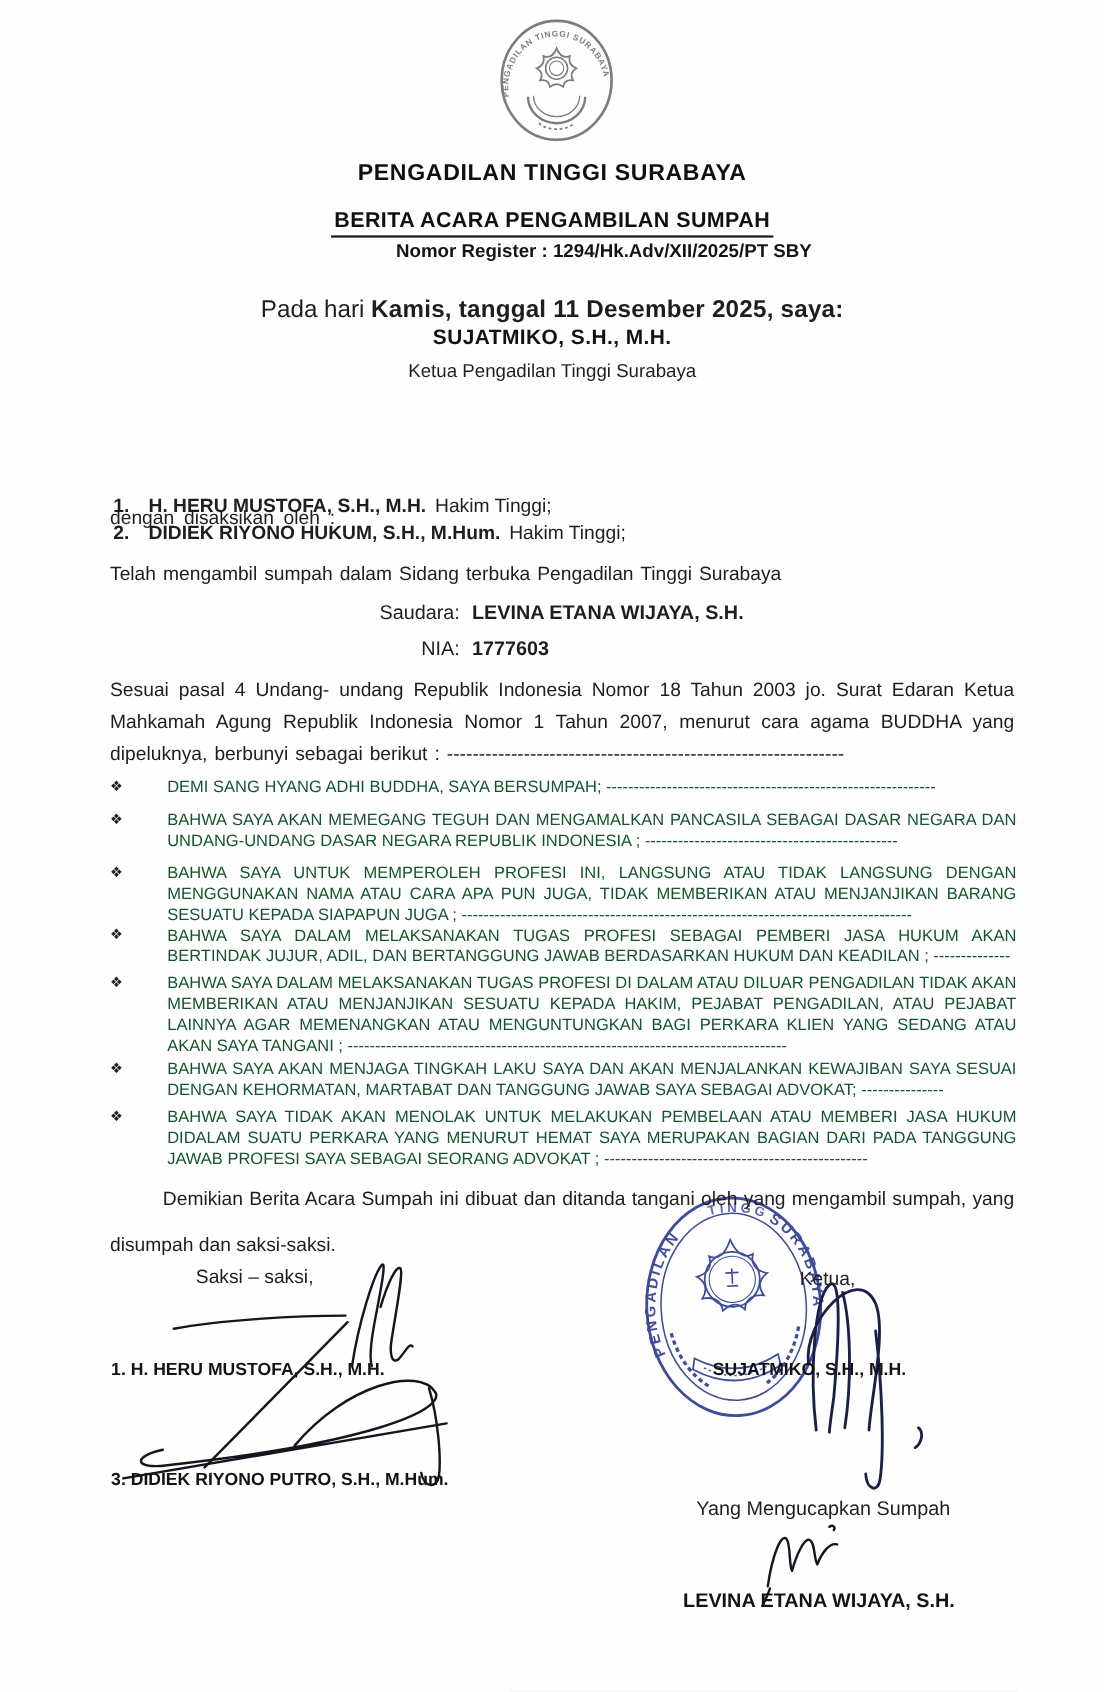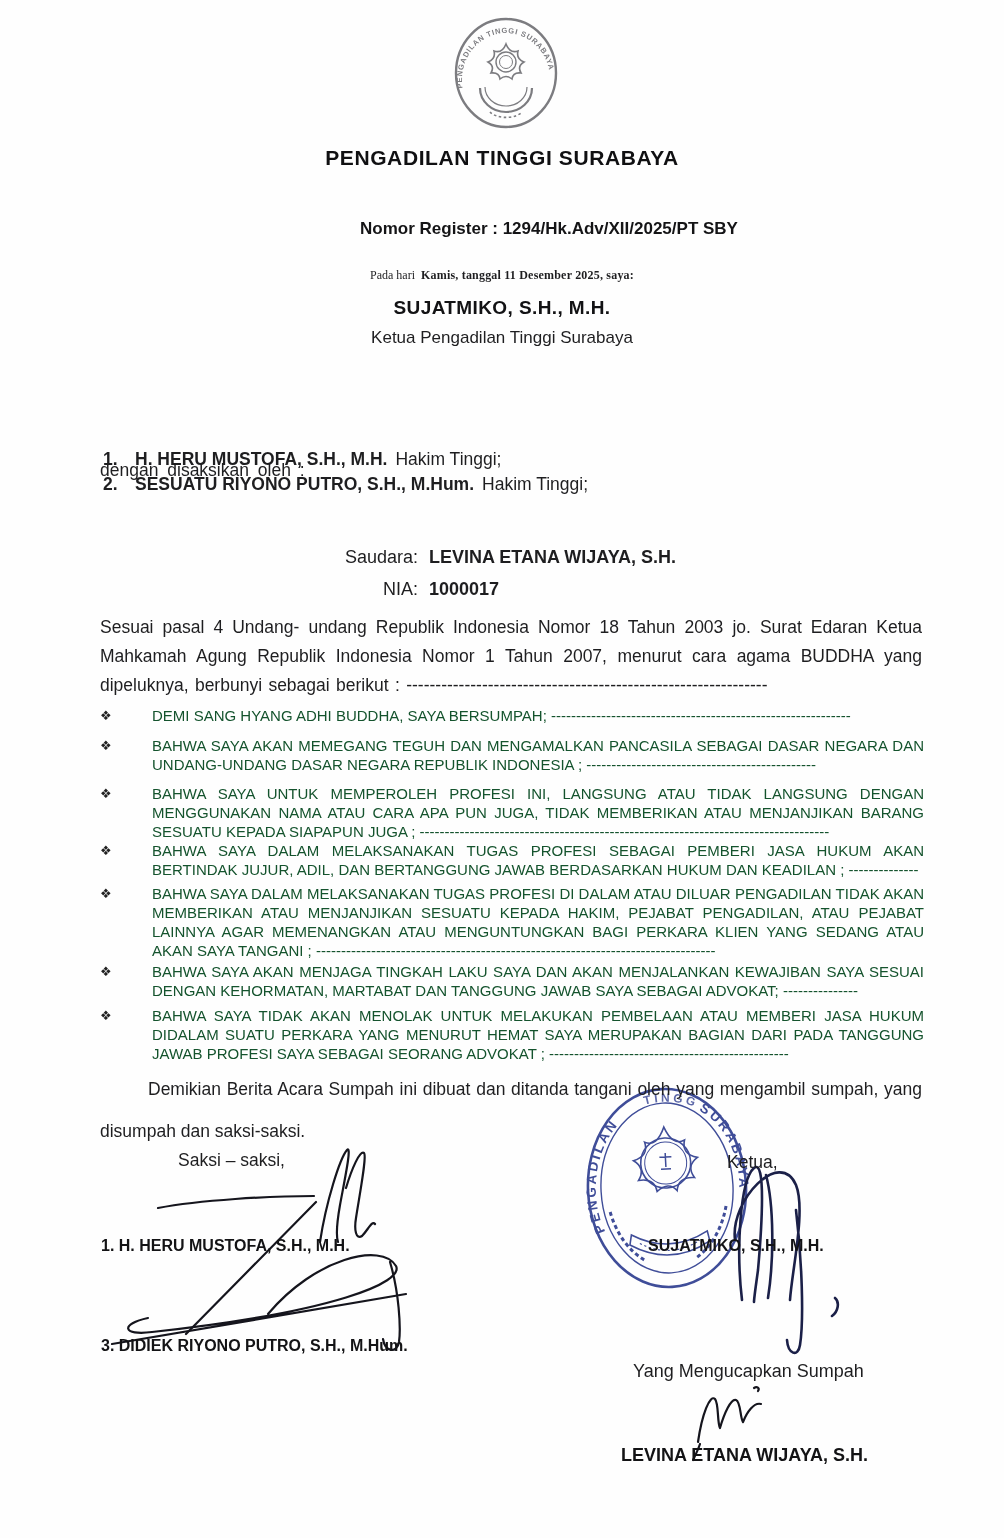--- a/index.html
+++ b/index.html
@@ -11,21 +11,21 @@
     color:#1e1e20;
     overflow:hidden;
   }
   .abs{position:absolute;}
   .center{left:0;width:1004px;text-align:center;}
   .court-name{top:146px;font-size:21px;font-weight:bold;letter-spacing:.6px;color:#101012;}
   .doc-title-wrap{top:189px;}
   .doc-title{display:inline-block;font-size:19.5px;font-weight:bold;letter-spacing:.4px;color:#101012;
     border-bottom:2.5px solid #17171a;padding:0 3px 2px 3px;}
   .register{top:219px;font-size:17px;font-weight:bold;color:#141416;padding-left:47px;}
-  .opening-line{top:268px;font-size:12px;font-family:Liberation Serif, serif;}
+  .opening-line{top:268px;font-size:22px;}
   .opening-line .pfx{margin-right:6px;}
   .opening-line b{letter-spacing:.2px;}
   .official-name{top:297px;font-size:19px;font-weight:bold;letter-spacing:.4px;color:#121214;}
   .official-title{top:328px;font-size:17px;}
   .witness-intro{left:100px;top:420px;font-size:17.5px;word-spacing:4px;margin-top:40px;}
   .w-row{left:103px;display:flex;font-size:17.5px;}
   .w-no{width:32px;font-weight:bold;}
   .w-name{font-weight:bold;margin-right:8px;}
   .oath-intro{left:100px;top:511px;font-size:17.5px;word-spacing:1.5px;}
   .s-row{left:235px;display:flex;font-size:18px;}
@@ -61,49 +61,53 @@
       <path d="M41,73 A21,19 0 0 0 83,73" stroke-width="1.2"></path>
       <path d="M46,98 A18,10 0 0 0 78,98" stroke-width="1.6" stroke-dasharray="2.5,2.5"></path>
     </g>
     <path id="sealArc" d="M20,80 A44,47 0 1 1 104,80" fill="none"></path>
     <text font-size="7.5" font-weight="bold" fill="#5f5f64" letter-spacing="0.8">
       <textPath href="#sealArc" startOffset="6">PENGADILAN TINGGI SURABAYA</textPath>
     </text>
   </svg>
 
   <div class="abs center court-name">PENGADILAN TINGGI SURABAYA</div>
+  <div class="abs center doc-title-wrap">
+    <span class="doc-title">BERITA ACARA PENGAMBILAN SUMPAH</span>
+  </div>
   <div class="abs center register">Nomor Register : 1294/Hk.Adv/XII/2025/PT SBY</div>
 
   <div class="abs center opening-line">
     <span class="pfx">Pada hari</span><b>Kamis, tanggal 11 Desember 2025, saya:</b>
   </div>
   <div class="abs center official-name">SUJATMIKO, S.H., M.H.</div>
   <div class="abs center official-title">Ketua Pengadilan Tinggi Surabaya</div>
 
   <div class="abs witness-intro">dengan disaksikan oleh :</div>
   <div class="abs w-row" style="top:449px">
     <span class="w-no">1.</span>
     <span class="w-name">H. HERU MUSTOFA, S.H., M.H.</span>
     <span class="w-role">Hakim Tinggi;</span>
   </div>
   <div class="abs w-row" style="top:474px">
     <span class="w-no">2.</span>
-    <span class="w-name">SESUATU RIYONO PUTRO, S.H., M.Hum.</span>
+    <span class="w-name">DIDIEK RIYONO HUKUM, S.H., M.Hum.</span>
     <span class="w-role">Hakim Tinggi;</span>
   </div>
 
+  <div class="abs oath-intro">Telah mengambil sumpah dalam Sidang terbuka Pengadilan Tinggi Surabaya</div>
   <div class="abs s-row" style="top:547px">
     <span class="s-label">Saudara</span>
     <span class="s-colon">:</span>
     <span class="s-value">LEVINA ETANA WIJAYA, S.H.</span>
   </div>
   <div class="abs s-row" style="top:579px">
     <span class="s-label">NIA</span>
     <span class="s-colon">:</span>
-    <span class="s-value">1000017</span>
+    <span class="s-value">1777603</span>
   </div>
 
   <div class="abs legal-par">Sesuai pasal 4 Undang- undang Republik Indonesia Nomor 18 Tahun 2003 jo. Surat Edaran Ketua Mahkamah Agung Republik Indonesia Nomor 1 Tahun 2007, menurut cara agama BUDDHA yang dipeluknya, berbunyi sebagai berikut : --------------------------------------------------------------</div>
 
   <div class="abs oath-item" style="top:706px">
     <span class="bullet">❖</span>
     <div class="oath-text">DEMI SANG HYANG ADHI BUDDHA, SAYA BERSUMPAH; ------------------------------------------------------------</div>
   </div>
   <div class="abs oath-item" style="top:736px">
     <span class="bullet">❖</span>

